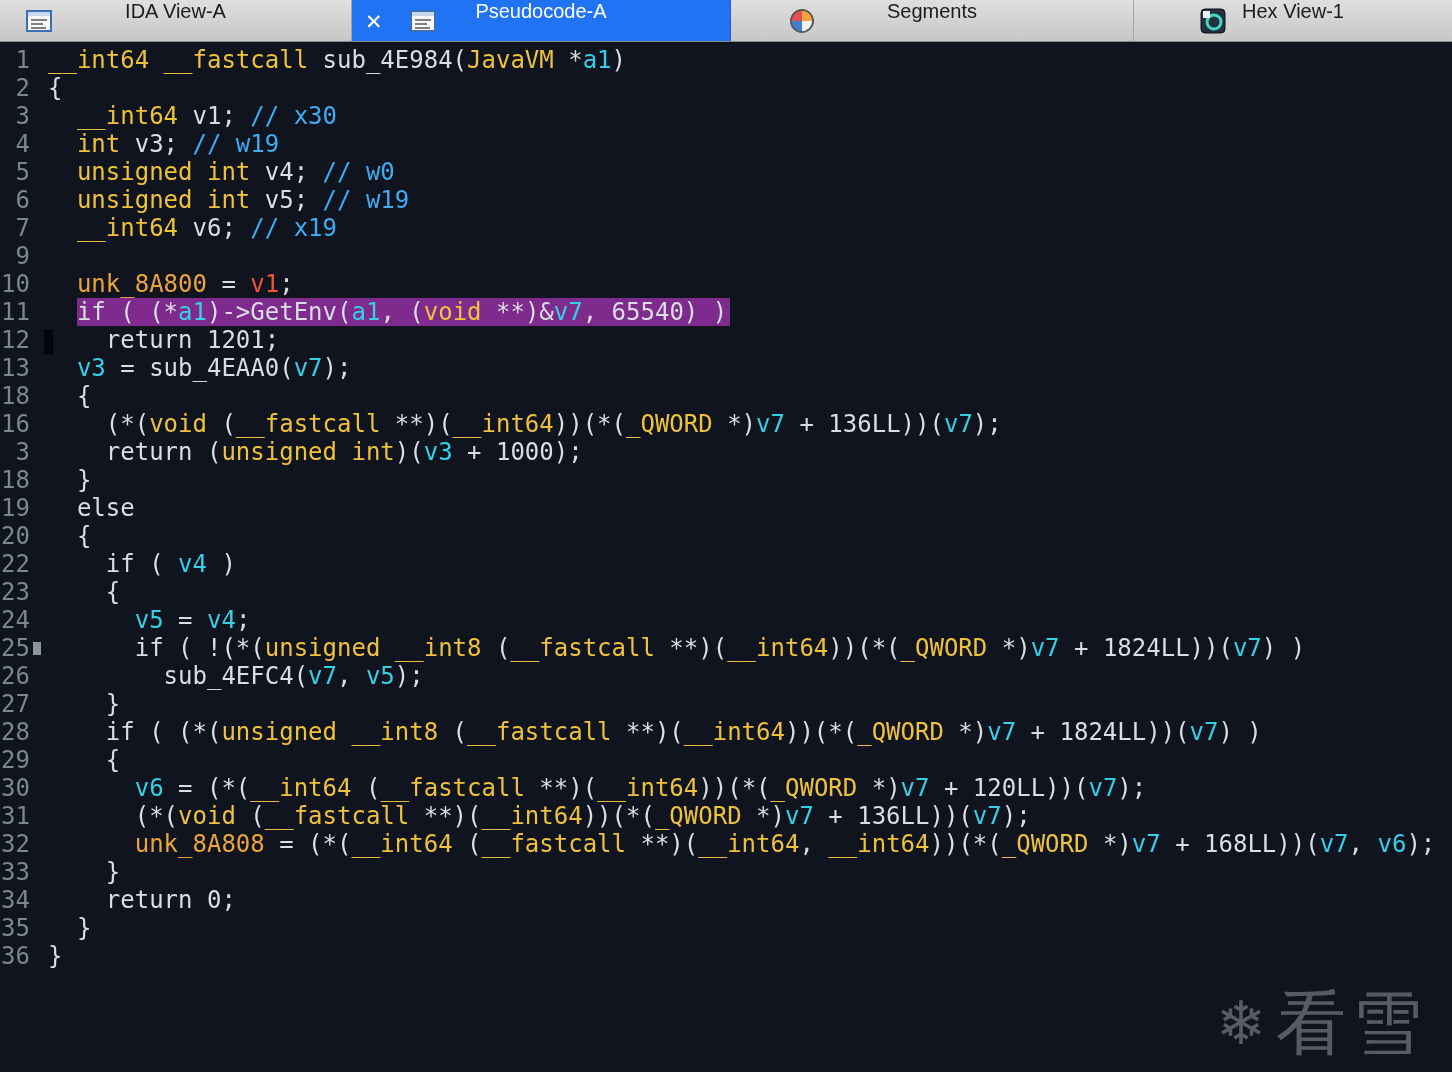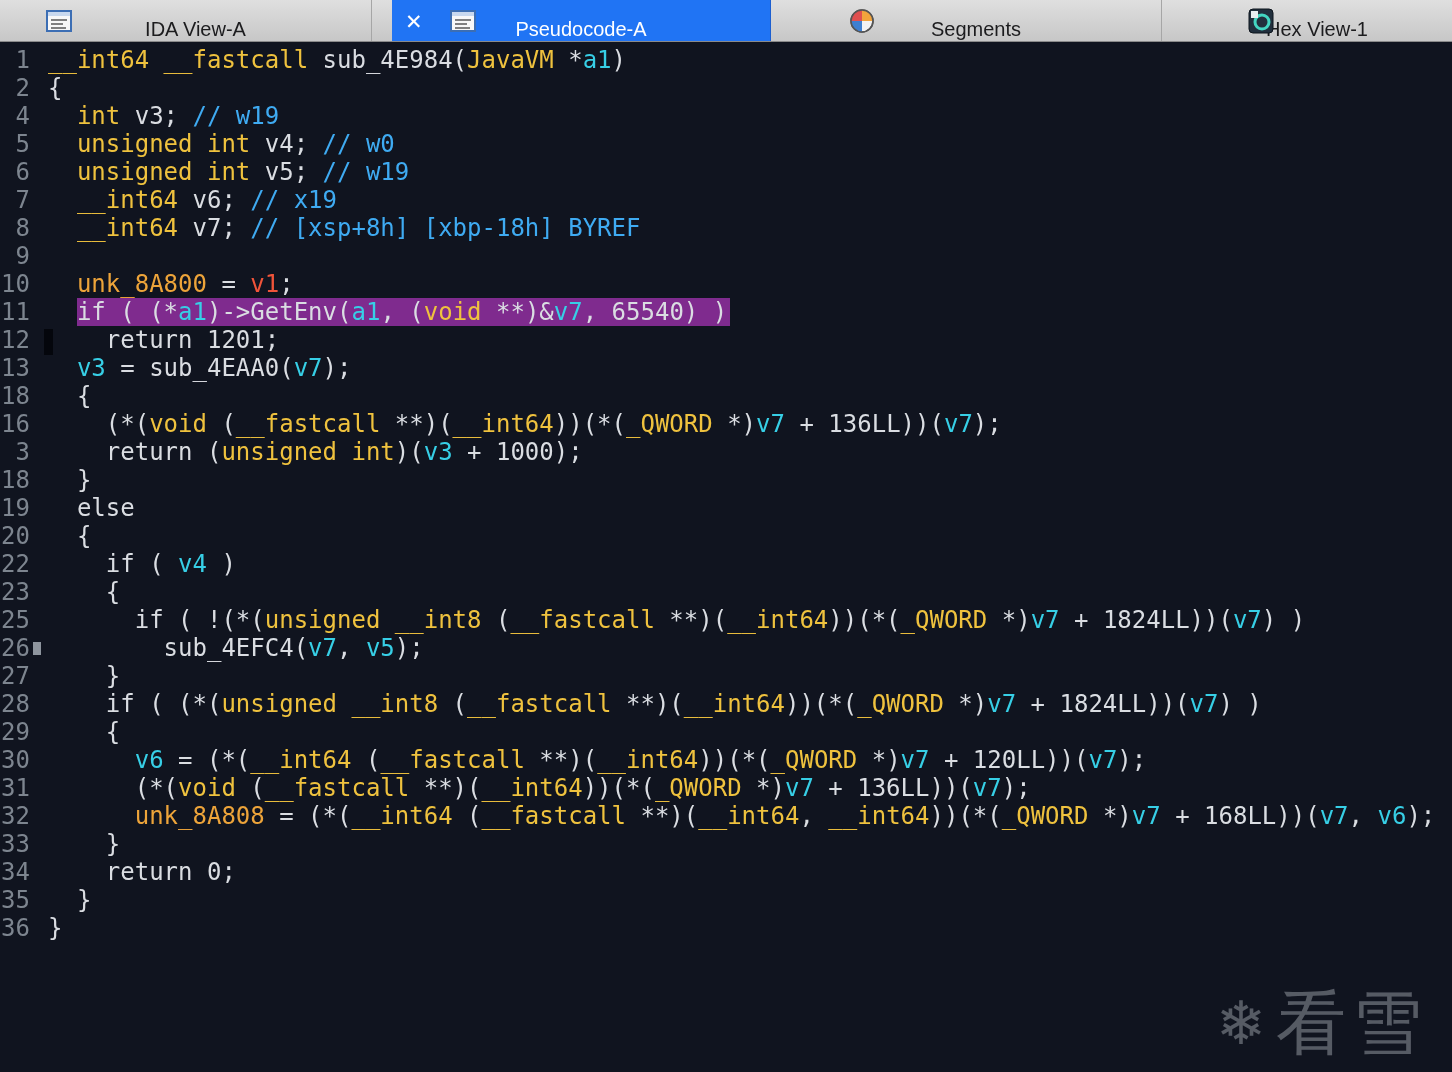--- a/index.html
+++ b/index.html
@@ -10,25 +10,25 @@
   }
   
   .tabbar{
     height:42px;display:flex;align-items:stretch;
     background:linear-gradient(#dfdfdf,#c7c7c7);
     border-bottom:1px solid #8a8a8a;
     font-family:"Liberation Sans","DejaVu Sans",sans-serif;
     font-size:20px;color:#1c1c1e;
     box-sizing:border-box;
   }
-  .tab{position:relative;display:flex;align-items:flex-end;justify-content:center;
-       box-sizing:border-box;border-right:1px solid #a6a6a6;margin-left:20px;}
+  .tab{position:relative;display:flex;align-items:flex-start;justify-content:center;
+       box-sizing:border-box;border-right:1px solid #a6a6a6;}
   .tab.t1{width:352px;}
   .tab.t2{width:379px;background:var(--tabactive,#2074f4);color:#fff;border-right:1px solid #1c5fd0;}
-  .tab.t3{width:371px;}
+  .tab.t3{width:403px;}
   .tab.t4{flex:1;border-right:none;}
   .tab .icon{position:absolute;top:50%;transform:translateY(-50%);display:flex;line-height:0;}
   .t1 .icon{left:26px;}
   .t2 .icon{left:58px;}
   .t3 .icon{left:58px;}
   .t4 .icon{left:66px;}
   .t2 .close{
     position:absolute;left:13px;top:50%;transform:translateY(-50%);
     color:#fff;font-size:21px;font-weight:bold;cursor:default;line-height:1;
   }
@@ -113,38 +113,39 @@
     <span class="tab-label">Hex View-1</span>
   </div>
 
 </div>
 
 <div class="codearea" id="code-lines">
   <div class="caret"></div>
   <div class="gmarker"></div>
 <div class="line"><span class="ln">1</span><span class="src"><span class="t-k">__int64</span><span class="t-p"> </span><span class="t-k">__fastcall</span><span class="t-p"> sub_4E984(</span><span class="t-k">JavaVM</span><span class="t-p"> *</span><span class="t-v">a1</span><span class="t-p">)</span></span></div>
     <div class="line"><span class="ln">2</span><span class="src"><span class="t-p">{</span></span></div>
+    <div class="line"><span class="ln">3</span><span class="src"><span class="t-p">  </span><span class="t-k">__int64</span><span class="t-p"> v1; </span><span class="t-c">// x30</span></span></div>
     <div class="line"><span class="ln">4</span><span class="src"><span class="t-p">  </span><span class="t-k">int</span><span class="t-p"> v3; </span><span class="t-c">// w19</span></span></div>
     <div class="line"><span class="ln">5</span><span class="src"><span class="t-p">  </span><span class="t-k">unsigned int</span><span class="t-p"> v4; </span><span class="t-c">// w0</span></span></div>
     <div class="line"><span class="ln">6</span><span class="src"><span class="t-p">  </span><span class="t-k">unsigned int</span><span class="t-p"> v5; </span><span class="t-c">// w19</span></span></div>
     <div class="line"><span class="ln">7</span><span class="src"><span class="t-p">  </span><span class="t-k">__int64</span><span class="t-p"> v6; </span><span class="t-c">// x19</span></span></div>
-    <div class="line"><span class="ln">8</span><span class="src"><span class="t-p">  </span><span class="t-k">__int64</span><span class="t-p"> v7; </span><span class="t-c">// [xsp+8h] [xbp-18h] BYREF</span></span></div>
     <div class="line"><span class="ln">9</span><span class="src"></span></div>
     <div class="line"><span class="ln">10</span><span class="src"><span class="t-p">  </span><span class="t-g">unk_8A800</span><span class="t-p"> = </span><span class="t-r">v1</span><span class="t-p">;</span></span></div>
     <div class="line"><span class="ln">11</span><span class="src"><span class="t-p">  </span><span class="hl"><span class="t-p">if ( (*</span><span class="t-v">a1</span><span class="t-p">)-&gt;GetEnv(</span><span class="t-v">a1</span><span class="t-p">, (</span><span class="t-k">void</span><span class="t-p"> **)&amp;</span><span class="t-v">v7</span><span class="t-p">, 65540) )</span></span></span></div>
     <div class="line"><span class="ln">12</span><span class="src"><span class="t-p">    return 1201;</span></span></div>
     <div class="line"><span class="ln">13</span><span class="src"><span class="t-p">  </span><span class="t-v">v3</span><span class="t-p"> = sub_4EAA0(</span><span class="t-v">v7</span><span class="t-p">);</span></span></div>
     <div class="line"><span class="ln">18</span><span class="src"><span class="t-p">  {</span></span></div>
     <div class="line"><span class="ln">16</span><span class="src"><span class="t-p">    (*(</span><span class="t-k">void</span><span class="t-p"> (</span><span class="t-k">__fastcall</span><span class="t-p"> **)(</span><span class="t-k">__int64</span><span class="t-p">))(*(</span><span class="t-k">_QWORD</span><span class="t-p"> *)</span><span class="t-v">v7</span><span class="t-p"> + 136LL))(</span><span class="t-v">v7</span><span class="t-p">);</span></span></div>
     <div class="line"><span class="ln">3</span><span class="src"><span class="t-p">    return (</span><span class="t-k">unsigned int</span><span class="t-p">)(</span><span class="t-v">v3</span><span class="t-p"> + 1000);</span></span></div>
     <div class="line"><span class="ln">18</span><span class="src"><span class="t-p">  }</span></span></div>
     <div class="line"><span class="ln">19</span><span class="src"><span class="t-p">  else</span></span></div>
     <div class="line"><span class="ln">20</span><span class="src"><span class="t-p">  {</span></span></div>
     <div class="line"><span class="ln">22</span><span class="src"><span class="t-p">    if ( </span><span class="t-v">v4</span><span class="t-p"> )</span></span></div>
     <div class="line"><span class="ln">23</span><span class="src"><span class="t-p">    {</span></span></div>
+    <div class="line"><span class="ln">24</span><span class="src"><span class="t-p">      </span><span class="t-v">v5</span><span class="t-p"> = </span><span class="t-v">v4</span><span class="t-p">;</span></span></div>
     <div class="line"><span class="ln">25</span><span class="src"><span class="t-p">      if ( !(*(</span><span class="t-k">unsigned __int8</span><span class="t-p"> (</span><span class="t-k">__fastcall</span><span class="t-p"> **)(</span><span class="t-k">__int64</span><span class="t-p">))(*(</span><span class="t-k">_QWORD</span><span class="t-p"> *)</span><span class="t-v">v7</span><span class="t-p"> + 1824LL))(</span><span class="t-v">v7</span><span class="t-p">) )</span></span></div>
     <div class="line"><span class="ln">26</span><span class="src"><span class="t-p">        sub_4EFC4(</span><span class="t-v">v7</span><span class="t-p">, </span><span class="t-v">v5</span><span class="t-p">);</span></span></div>
     <div class="line"><span class="ln">27</span><span class="src"><span class="t-p">    }</span></span></div>
     <div class="line"><span class="ln">28</span><span class="src"><span class="t-p">    if ( (*(</span><span class="t-k">unsigned __int8</span><span class="t-p"> (</span><span class="t-k">__fastcall</span><span class="t-p"> **)(</span><span class="t-k">__int64</span><span class="t-p">))(*(</span><span class="t-k">_QWORD</span><span class="t-p"> *)</span><span class="t-v">v7</span><span class="t-p"> + 1824LL))(</span><span class="t-v">v7</span><span class="t-p">) )</span></span></div>
     <div class="line"><span class="ln">29</span><span class="src"><span class="t-p">    {</span></span></div>
     <div class="line"><span class="ln">30</span><span class="src"><span class="t-p">      </span><span class="t-v">v6</span><span class="t-p"> = (*(</span><span class="t-k">__int64</span><span class="t-p"> (</span><span class="t-k">__fastcall</span><span class="t-p"> **)(</span><span class="t-k">__int64</span><span class="t-p">))(*(</span><span class="t-k">_QWORD</span><span class="t-p"> *)</span><span class="t-v">v7</span><span class="t-p"> + 120LL))(</span><span class="t-v">v7</span><span class="t-p">);</span></span></div>
     <div class="line"><span class="ln">31</span><span class="src"><span class="t-p">      (*(</span><span class="t-k">void</span><span class="t-p"> (</span><span class="t-k">__fastcall</span><span class="t-p"> **)(</span><span class="t-k">__int64</span><span class="t-p">))(*(</span><span class="t-k">_QWORD</span><span class="t-p"> *)</span><span class="t-v">v7</span><span class="t-p"> + 136LL))(</span><span class="t-v">v7</span><span class="t-p">);</span></span></div>
     <div class="line"><span class="ln">32</span><span class="src"><span class="t-p">      </span><span class="t-g">unk_8A808</span><span class="t-p"> = (*(</span><span class="t-k">__int64</span><span class="t-p"> (</span><span class="t-k">__fastcall</span><span class="t-p"> **)(</span><span class="t-k">__int64</span><span class="t-p">, </span><span class="t-k">__int64</span><span class="t-p">))(*(</span><span class="t-k">_QWORD</span><span class="t-p"> *)</span><span class="t-v">v7</span><span class="t-p"> + 168LL))(</span><span class="t-v">v7</span><span class="t-p">, </span><span class="t-v">v6</span><span class="t-p">);</span></span></div>
     <div class="line"><span class="ln">33</span><span class="src"><span class="t-p">    }</span></span></div>
     <div class="line"><span class="ln">34</span><span class="src"><span class="t-p">    return 0;</span></span></div>

